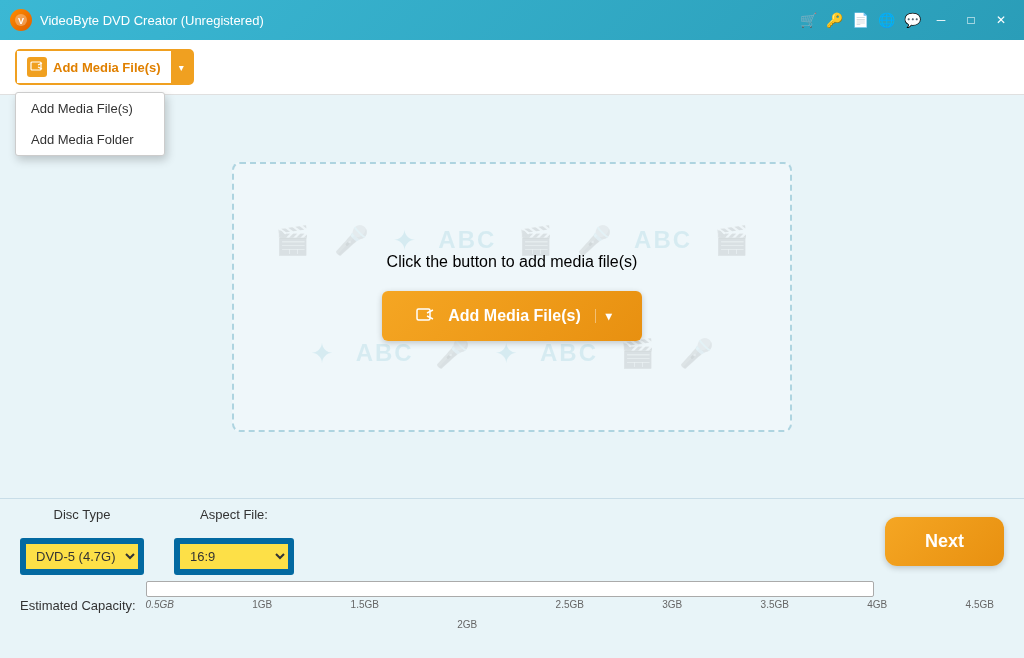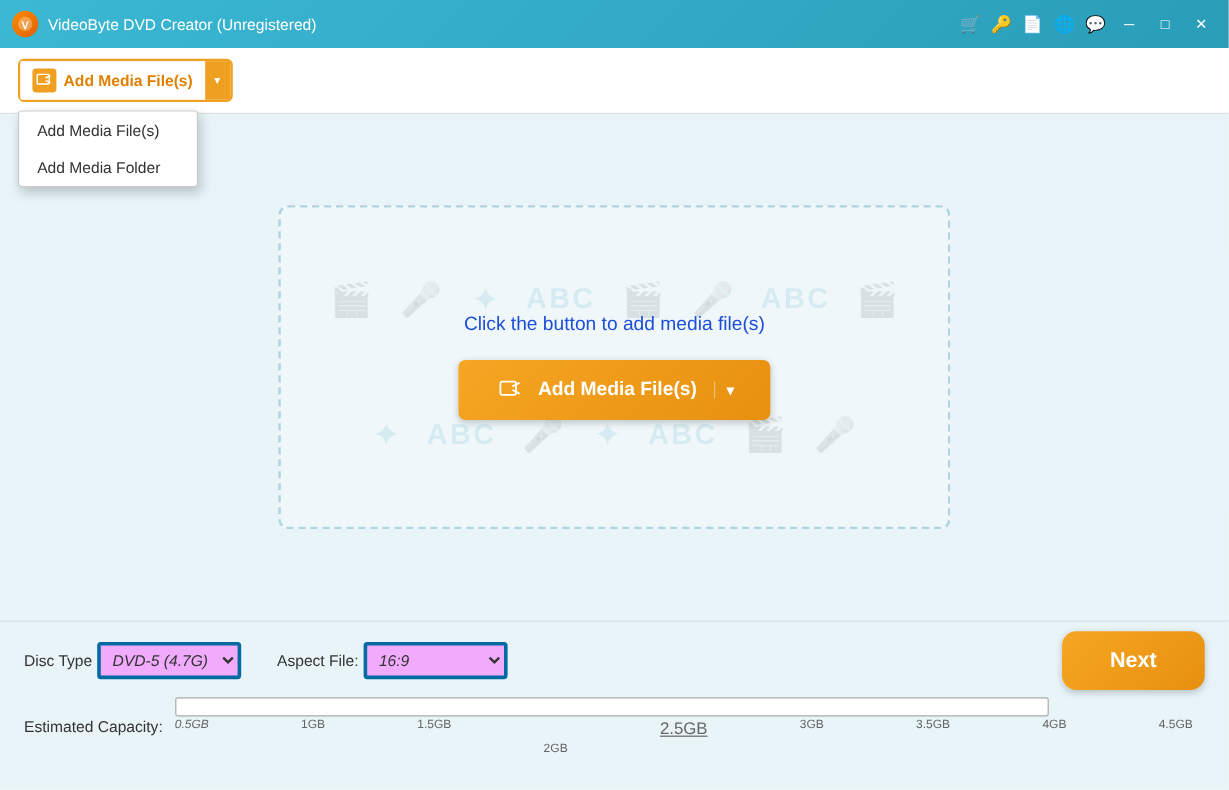--- a/index.html
+++ b/index.html
@@ -193,21 +193,21 @@
     .wm-text {
       color: #2a9db8;
       font-size: 24px;
       font-weight: bold;
       letter-spacing: 2px;
       margin: 4px 10px;
     }
 
     .drop-text {
       font-size: 16px;
-      color: #1d4ed8;
+      color: #000000;
       z-index: 1;
     }
 
     
     .center-add-btn {
       background: linear-gradient(135deg, #f5a623, #e89010);
       border: none;
       border-radius: 6px;
       padding: 12px 30px;
       color: white;
@@ -244,36 +244,36 @@
     }
     .footer-row1 {
       display: flex;
       align-items: center;
       gap: 30px;
       margin-bottom: 6px;
     }
     .footer-field {
       display: flex;
       align-items: center;
-      gap: 4px;
+      gap: 16px;
+      flex-direction: column;
     }
     .footer-label {
       font-size: 13px;
       color: #333;
     }
     .footer-select {
-      border: 3px solid #0369a1;
+      border: 6px solid #0369a1;
       border-radius: 3px;
       padding: 4px 6px;
       font-size: 13px;
-      background: #f0abfc;
+      background: #fde047;
       color: #333;
       cursor: pointer;
       min-width: 120px;
-      font-style: italic;
     }
     .next-btn {
       background: linear-gradient(135deg, #f5a623, #e89010);
       border: none;
       border-radius: 12px;
       padding: 14px 40px;
       color: white;
       font-size: 18px;
       font-weight: 600;
       cursor: pointer;
@@ -422,21 +422,21 @@
       <span class="capacity-label">Estimated Capacity:</span>
       <div style="position:relative; flex:1; margin-right: 10px;">
         <div class="capacity-bar-container">
           <div class="capacity-bar-fill"></div>
         </div>
         <div style="display:flex; justify-content:space-between; margin-top:2px; padding: 0 0;">
           <span style="font-size:10px;color:#666;font-style:italic;">0.5GB</span>
           <span style="font-size:10px;color:#666;">1GB</span>
           <span style="font-size:10px;color:#666;">1.5GB</span>
           <span style="font-size:10px;color:#666;margin-top:20px;">2GB</span>
-          <span style="font-size:14px;color:#666;text-decoration:underline;">2.5GB</span>
+          <span style="font-size:10px;color:#666;">2.5GB</span>
           <span style="font-size:10px;color:#666;">3GB</span>
           <span style="font-size:10px;color:#666;">3.5GB</span>
           <span style="font-size:10px;color:#666;">4GB</span>
           <span style="font-size:10px;color:#666;">4.5GB</span>
         </div>
       </div>
     </div>
   </div>
 </div>
 

